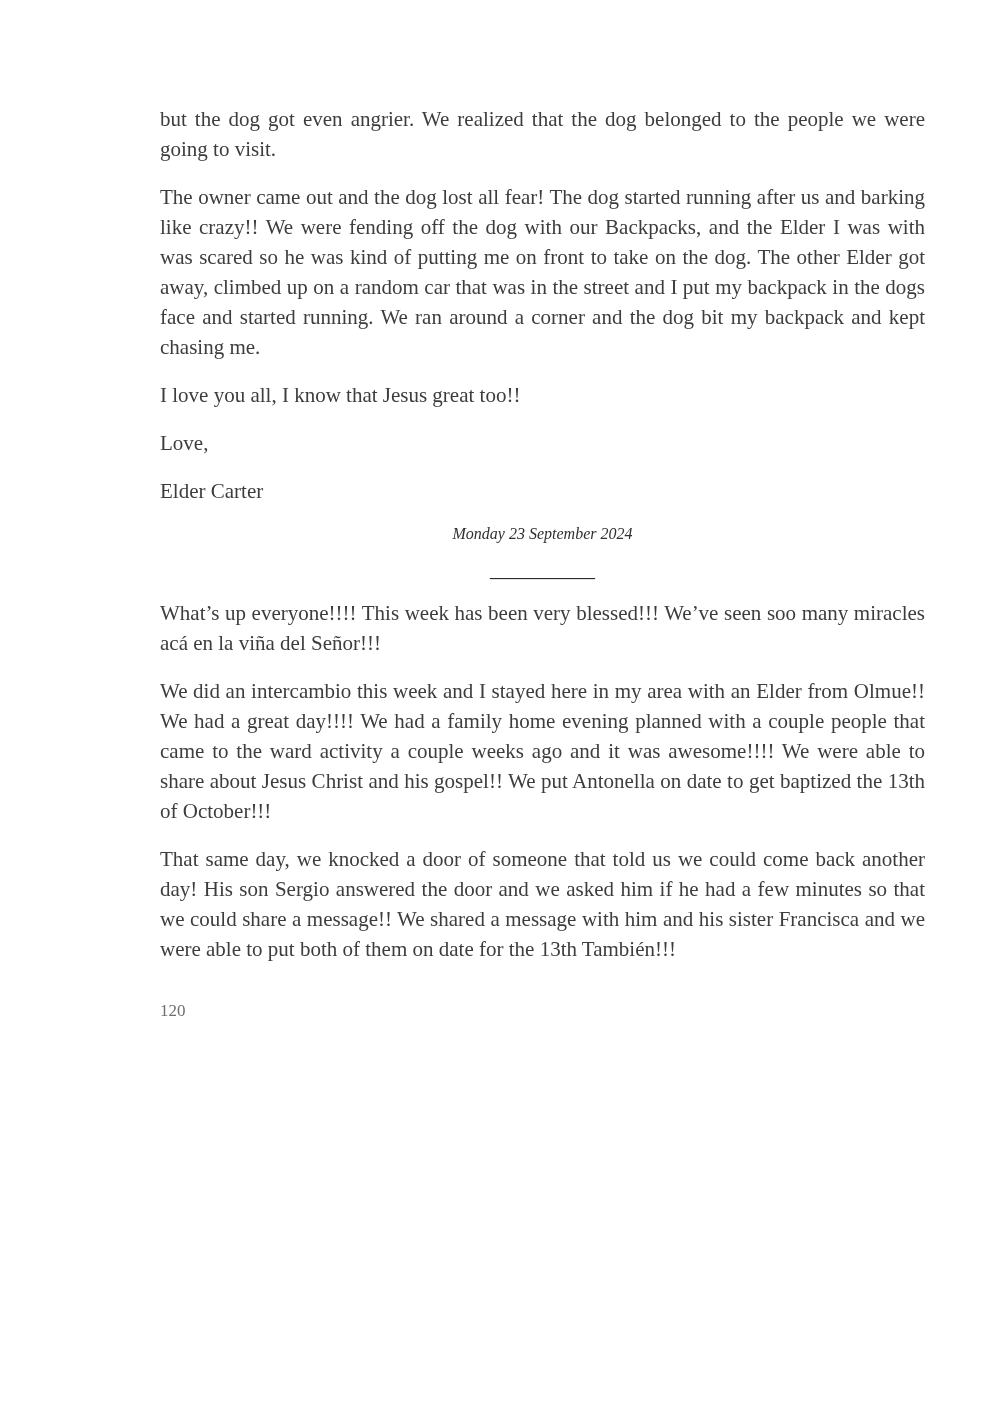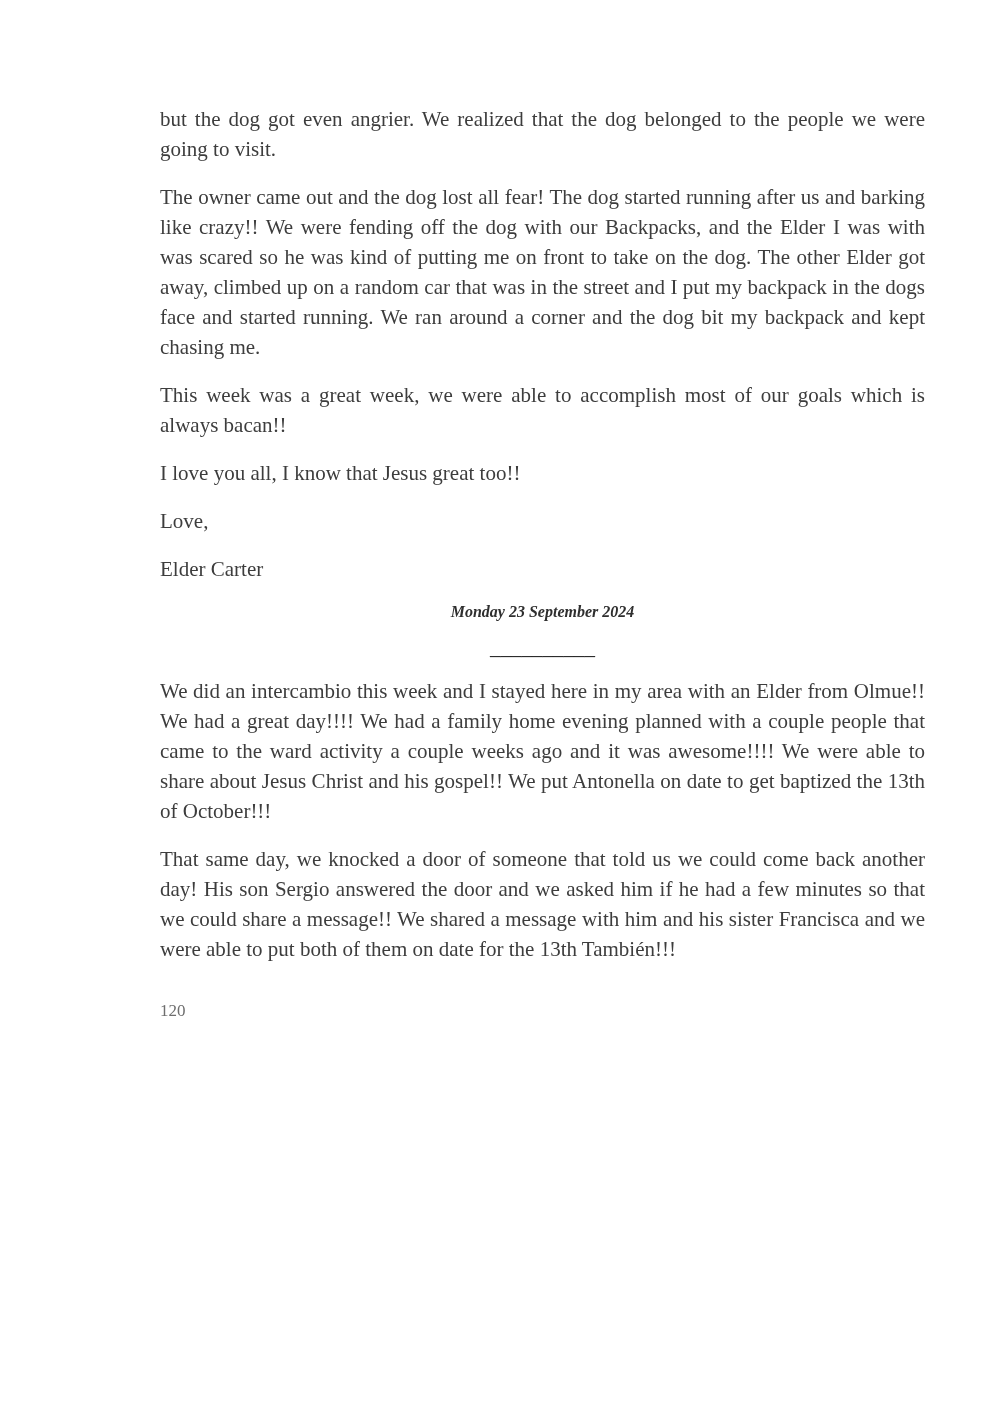--- a/index.html
+++ b/index.html
@@ -39,21 +39,20 @@
     letter-spacing: -0.3px;
   }
   .entry-date {
     font-family: "Liberation Serif", serif;
     font-style: italic;
     font-size: 16px;
     line-height: 20px;
     text-align: center;
     color: #2f2f2f;
     margin: 0;
-    font-weight: bold;
   }
   .divider {
     font-family: Liberation Serif, serif;
     font-size: 21px;
     line-height: 30px;
     text-align: center;
     color: #1a1a1a;
     margin: 10px 0 14px 0;
   }
   .page-number {
@@ -68,33 +67,33 @@
 </head>
 <body>
 
 <div class="page">
 
   <p class="body-par">but the dog got even angrier. We realized that the dog belonged to the people we were going to visit.</p>
 
   <p class="body-par">The owner came out and the dog lost all fear! The dog started running after us and barking like crazy!! We were fending off the dog with our Backpacks, and the Elder I was with was scared so he was kind of putting me on front to take on the dog. The other Elder got away, climbed up on a random car that was in the street and I put my backpack in the dogs face and started running. We ran around a corner and the dog bit my backpack and kept chasing me.</p>
 
 
-  <p class="body-par">This week was a great week, we were able to accomplish most of our goals which is always bacan!!</p>
 
   <p class="body-par">I love you all, I know that Jesus great too!!</p>
 
   <p class="body-par">Love,</p>
 
   <p class="body-par">Elder Carter</p>
 
 
   <div class="entry-date">Monday 23 September 2024</div>
 
   <div class="divider">__________</div>
 
+  <p class="body-par">What’s up everyone!!!! This week has been very blessed!!! We’ve seen soo many miracles acá en la viña del Señor!!!</p>
 
   <p class="body-par">We did an intercambio this week and I stayed here in my area with an Elder from Olmue!! We had a great day!!!! We had a family home evening planned with a couple people that came to the ward activity a couple weeks ago and it was awesome!!!! We were able to share about Jesus Christ and his gospel!! We put Antonella on date to get baptized the 13th of October!!!</p>
 
   <p class="body-par">That same day, we knocked a door of someone that told us we could come back another day! His son Sergio answered the door and we asked him if he had a few minutes so that we could share a message!! We shared a message with him and his sister Francisca and we were able to put both of them on date for the 13th También!!!</p>
 
   <div class="page-number">120</div>
 
 </div>
 
 </body></html>

